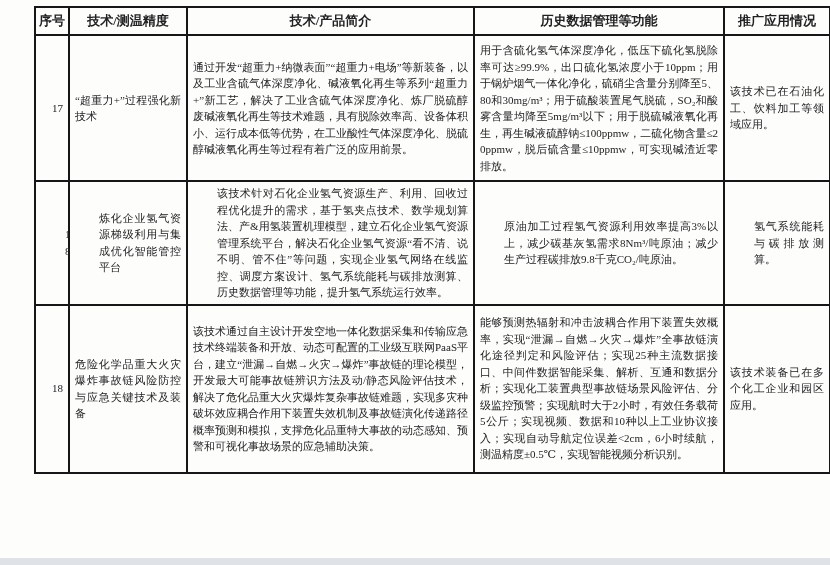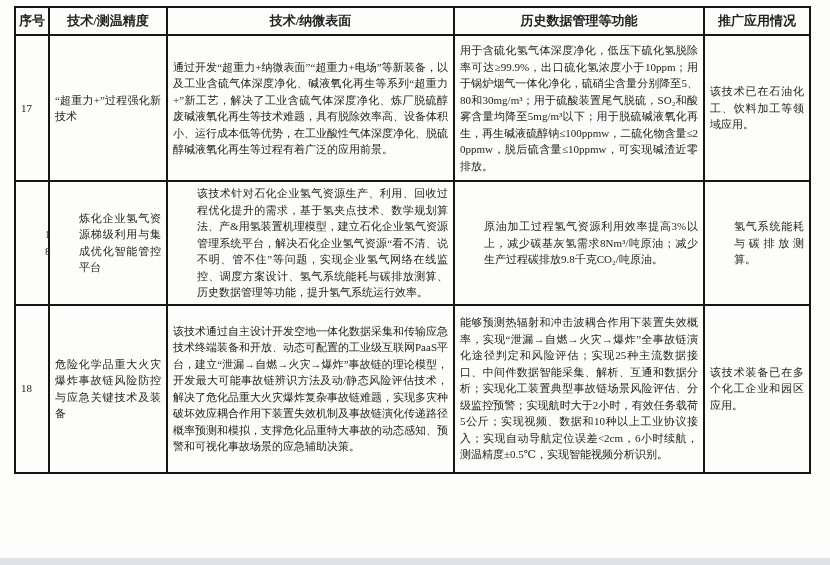--- a/index.html
+++ b/index.html
@@ -10,21 +10,21 @@
   .page {
     position: relative;
     width: 830px;
     height: 565px;
     background: #fdfdfc;
     overflow: hidden;
     font-family: "Liberation Serif", "DejaVu Serif", serif;
   }
   table.doc-table {
     position: absolute;
-    left: 14px;
+    left: 34px;
     top: 6px;
     width: 795px;
     border-collapse: collapse;
     table-layout: fixed;
   }
   .doc-table th, .doc-table td {
     border: 2px solid #161616;
     color: #222222;
     font-size: 11px;
     line-height: 1.5;
@@ -38,21 +38,21 @@
     font-size: 13px;
     padding: 3px 2px;
     height: 20px;
   }
   .col-seq  { width: 34px; }
   .col-name { width: 118px; }
   .col-intro{ width: 287px; }
   .col-ind  { width: 250px; }
   .col-app  { width: 106px; }
   .c-seq {
-    text-align: left;
+    text-align: right;
   }
   .justify {
     text-align: justify;
     text-justify: inter-ideograph;
   }
   tr.row-17 td { height: 138px; }
   tr.row-18 td { height: 101px; padding-left: 29px; }
   tr.row-19 td { height: 160px; }
   .bottom-strip {
     position: absolute;
@@ -72,21 +72,21 @@
       <col class="col-seq">
       <col class="col-name">
       <col class="col-intro">
       <col class="col-ind">
       <col class="col-app">
     </colgroup>
     <thead>
       <tr>
         <th>序号</th>
         <th>技术/测温精度</th>
-        <th>技术/纳微表面</th>
+        <th>技术/产品简介</th>
         <th>历史数据管理等功能</th>
         <th>推广应用情况</th>
       </tr>
     </thead>
     <tbody>
       <tr class="row-17">
         <td class="c-seq">17</td>
         <td class="justify">“超重力+”过程强化新技术</td>
         <td class="justify">通过开发“超重力+纳微表面”“超重力+电场”等新装备，以及工业含硫气体深度净化、碱液氧化再生等系列“超重力+”新工艺，解决了工业含硫气体深度净化、炼厂脱硫醇废碱液氧化再生等技术难题，具有脱除效率高、设备体积小、运行成本低等优势，在工业酸性气体深度净化、脱硫醇碱液氧化再生等过程有着广泛的应用前景。</td>
         <td class="justify">用于含硫化氢气体深度净化，低压下硫化氢脱除率可达≥99.9%，出口硫化氢浓度小于10ppm；用于锅炉烟气一体化净化，硫硝尘含量分别降至5、80和30mg/m³；用于硫酸装置尾气脱硫，SO₂和酸雾含量均降至5mg/m³以下；用于脱硫碱液氧化再生，再生碱液硫醇钠≤100ppmw，二硫化物含量≤20ppmw，脱后硫含量≤10ppmw，可实现碱渣近零排放。</td>

